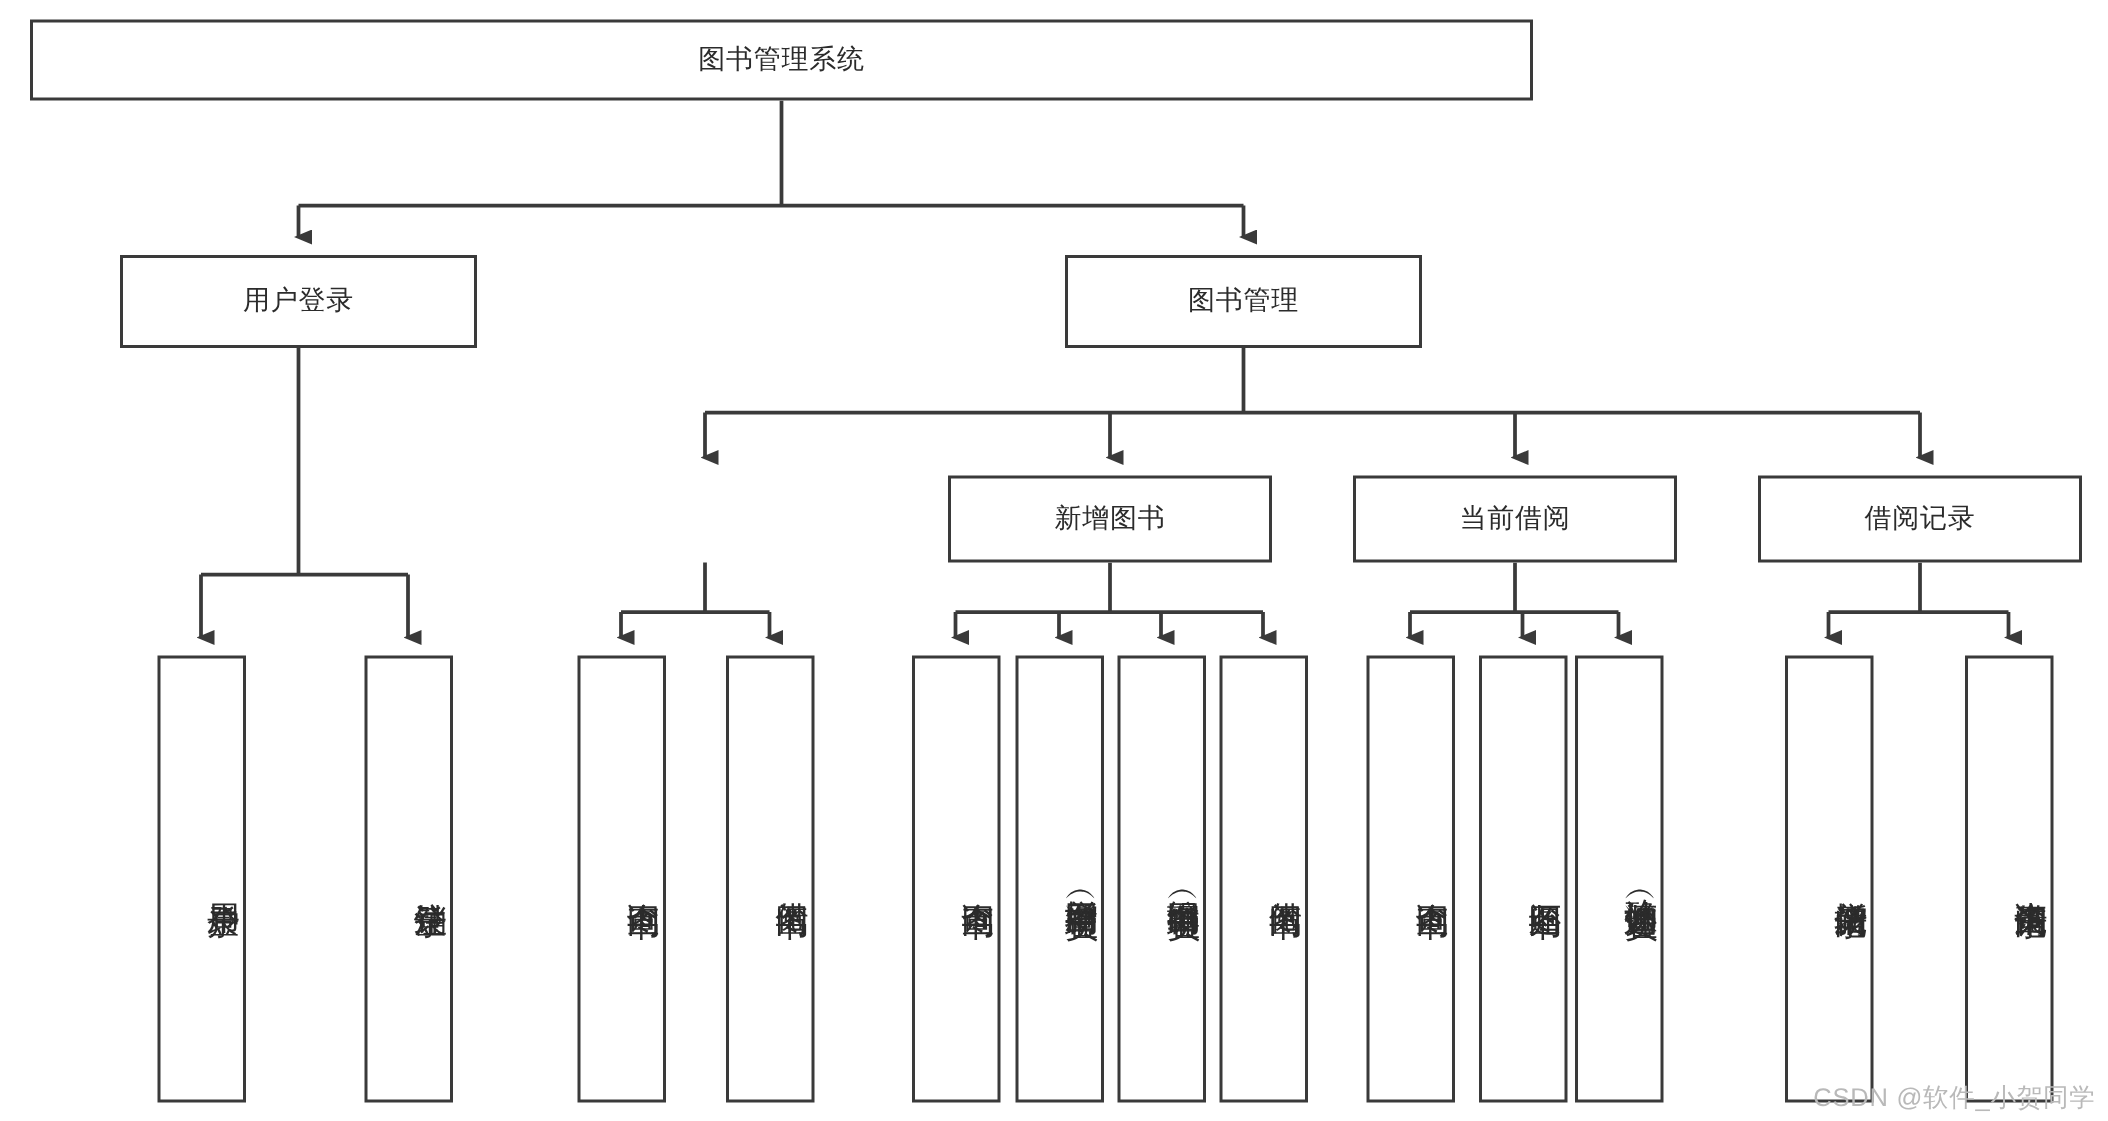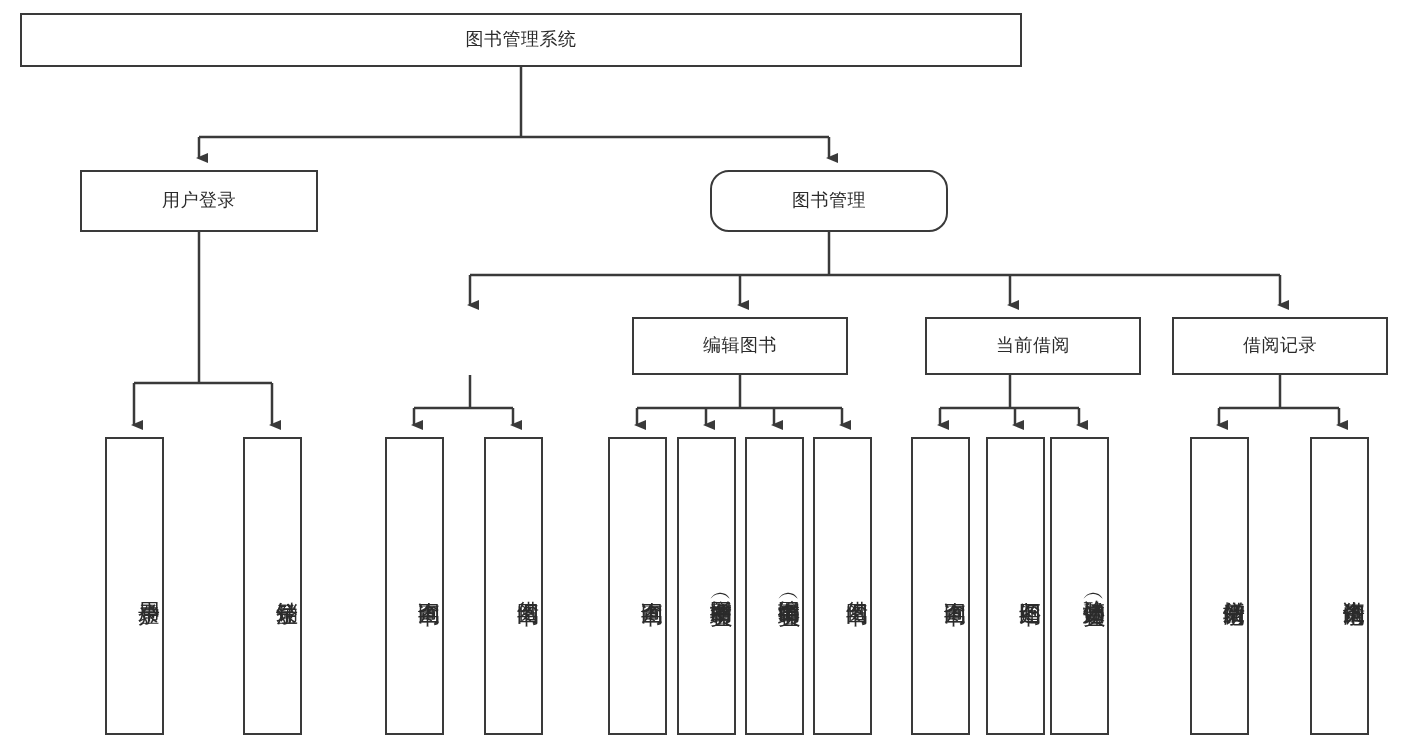--- a/index.html
+++ b/index.html
@@ -118,24 +118,24 @@
       <path d="M1280,375 L1280,408"></path>
       <path d="M1219,408 L1339,408"></path>
       <path d="M1219,408 L1219,425" marker-end="url(#arrow)"></path>
       <path d="M1339,408 L1339,425" marker-end="url(#arrow)"></path>
     </g>
   </svg>
 
   <div class="node h" style="left: 20px; top: 13px; width: 1002px; height: 54px;">图书管理系统</div>
 
   <div class="node h" style="left: 80px; top: 170px; width: 238px; height: 62px;">用户登录</div>
-  <div class="node h" style="left: 710px; top: 170px; width: 238px; height: 62px; border-radius: 19px;">图书管理</div>
+  <div class="node h" style="left: 710px; top: 170px; width: 238px; height: 62px;">图书管理</div>
 
-  <div class="node h" style="left: 632px; top: 317px; width: 216px; height: 58px;">编辑图书</div>
-  <div class="node h" style="left: 902px; top: 317px; width: 216px; height: 58px; margin-left: 23px;">当前借阅</div>
+  <div class="node h" style="left: 632px; top: 317px; width: 216px; height: 58px;">新增图书</div>
+  <div class="node h" style="left: 902px; top: 317px; width: 216px; height: 58px;">当前借阅</div>
   <div class="node h" style="left: 1172px; top: 317px; width: 216px; height: 58px;">借阅记录</div>
 
   <div class="node v" style="left: 105px; top: 437px; width: 59px; height: 298px;">
     <span class="vlabel">用户登录</span>
   </div>
   <div class="node v" style="left: 243px; top: 437px; width: 59px; height: 298px;">
     <span class="vlabel">注销登录</span>
   </div>
   <div class="node v" style="left: 385px; top: 437px; width: 59px; height: 298px;">
     <span class="vlabel">查询图书</span>
@@ -164,13 +164,14 @@
   <div class="node v" style="left: 1050px; top: 437px; width: 59px; height: 298px;">
     <span class="vlabel">确认归还（管理员）</span>
   </div>
   <div class="node v" style="left: 1190px; top: 437px; width: 59px; height: 298px;">
     <span class="vlabel">新增借阅记录</span>
   </div>
   <div class="node v" style="left: 1310px; top: 437px; width: 59px; height: 298px;">
     <span class="vlabel">查询借阅记录</span>
   </div>
 
+  <div class="watermark" style="color: rgb(185, 185, 185);">CSDN @软件_小贺同学</div>
 </div>
 
 </body></html>

